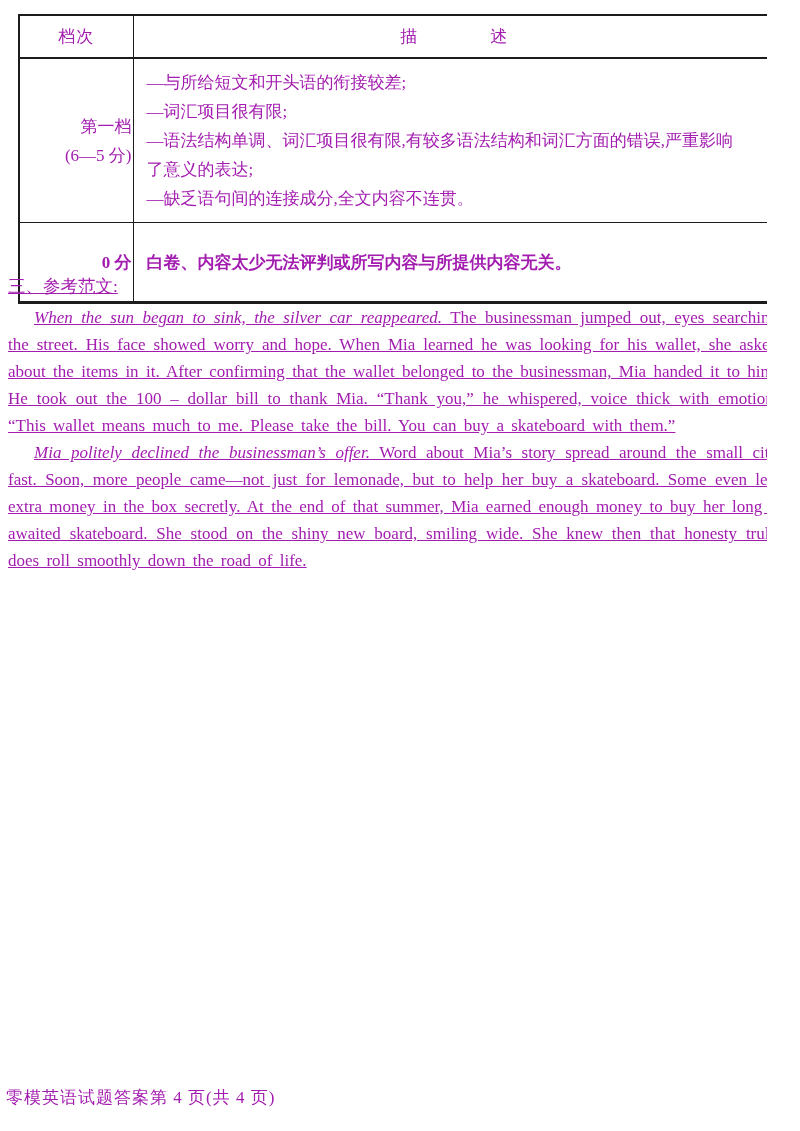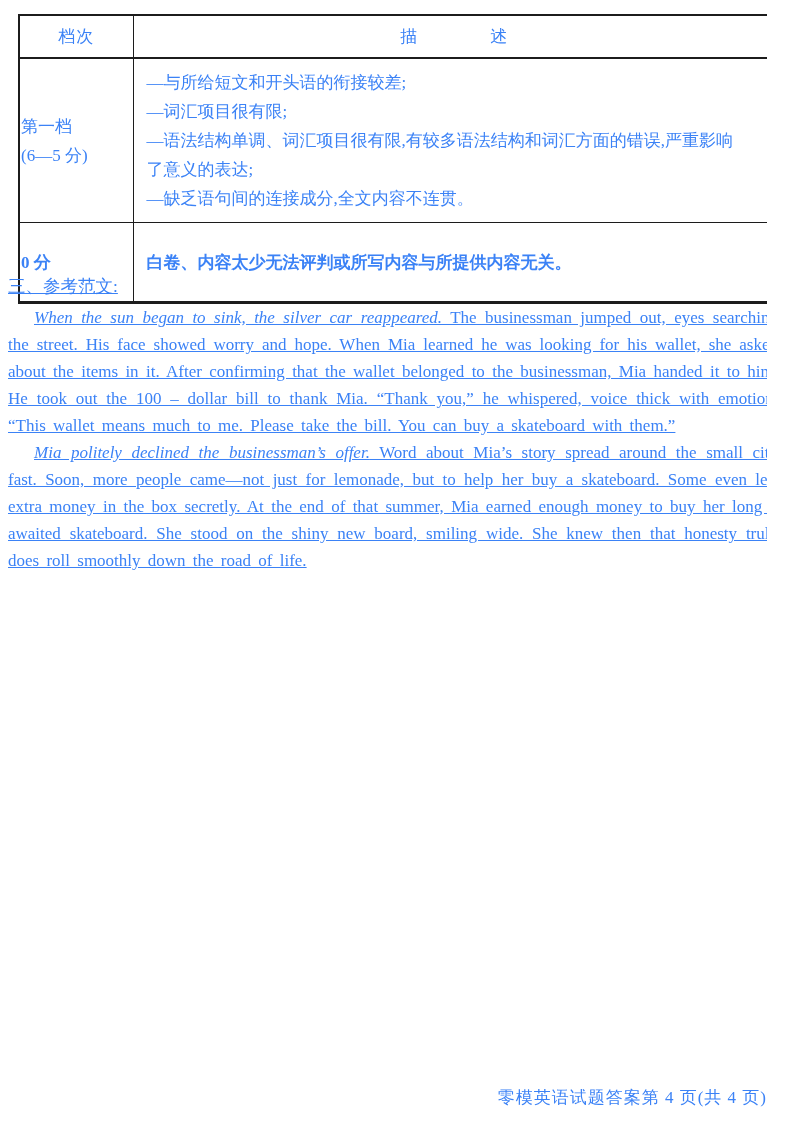--- a/index.html
+++ b/index.html
@@ -1,20 +1,20 @@
 <!DOCTYPE html>
 <html><head>
 <meta charset="utf-8">
 <style>
   html,body{margin:0;padding:0;background:#ffffff;}
   .page{
     position:relative;
     width:767px;height:1131px;
     background:#ffffff;
-    color:#3b82f6;
+    color:#a21caf;
     font-family:"Liberation Serif","DejaVu Serif",serif;
     overflow:hidden;
   }
   
   .grade-table{
     position:absolute;left:18px;top:14px;width:759px;
     border-collapse:collapse;
     border:2px solid #1c1c1c;
     border-bottom:3px solid #1c1c1c;
     table-layout:fixed;
@@ -25,21 +25,21 @@
     font-size:17px;
   }
   .grade-table th{
     height:39px;
     border-bottom:2px solid #1c1c1c;
     text-align:center;
     letter-spacing:1px;
   }
   .col-level{width:114px;}
   .level-cell{
-    text-align:left;vertical-align:middle;
+    text-align:right;vertical-align:middle;
     line-height:29px;
     margin-left:16px;
   }
   .desc-cell{
     padding:9px 28px 9px 13px;
     vertical-align:middle;
   }
   .desc-line{line-height:29px;}
   .row-first td{height:144px;}
   .row-zero td{height:60px;font-weight:bold;}
@@ -63,23 +63,24 @@
   .lead-italic{font-style:italic;}
   .essay-note{
     margin:0;
     font-size:17px;
     line-height:27px;
     text-indent:26px;
   }
   
   .page-footer{
     position:absolute;left:0;right:0;top:1086px;
-    text-align:right;
+    text-align:left;
     font-size:17px;
     letter-spacing:1px;
+    padding-left:6px;
   }
 </style>
 </head>
 <body>
 
 <div class="page">
 
   <table class="grade-table">
     <colgroup>
         <col class="col-level">

